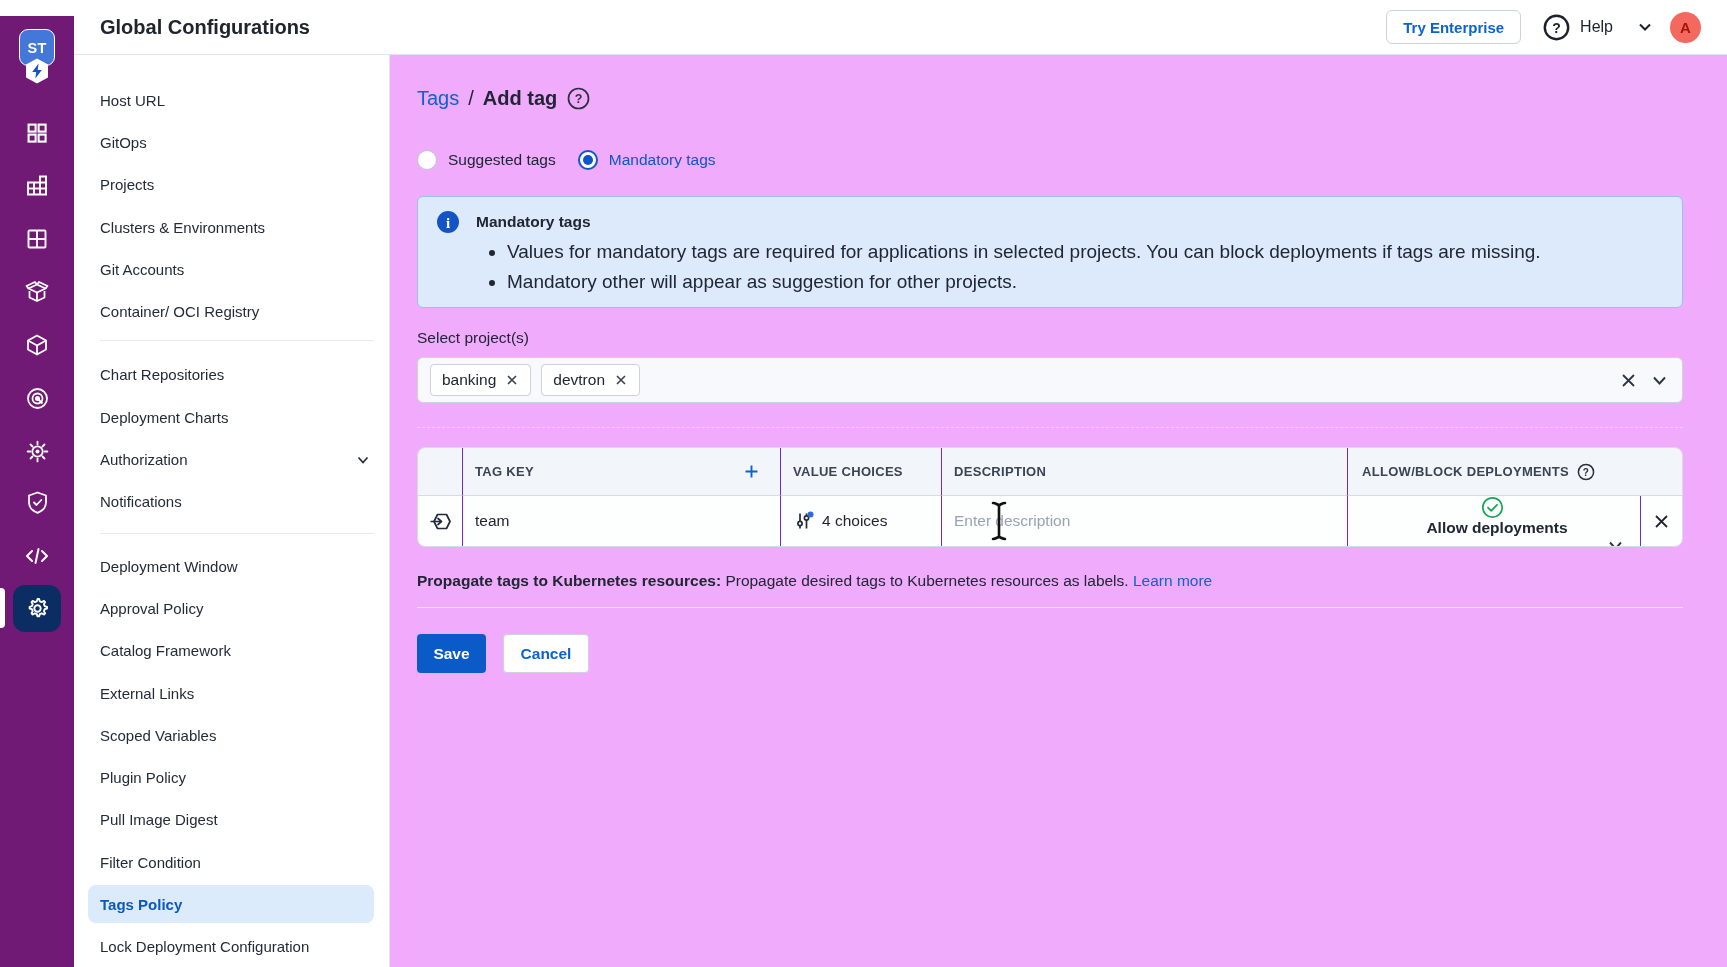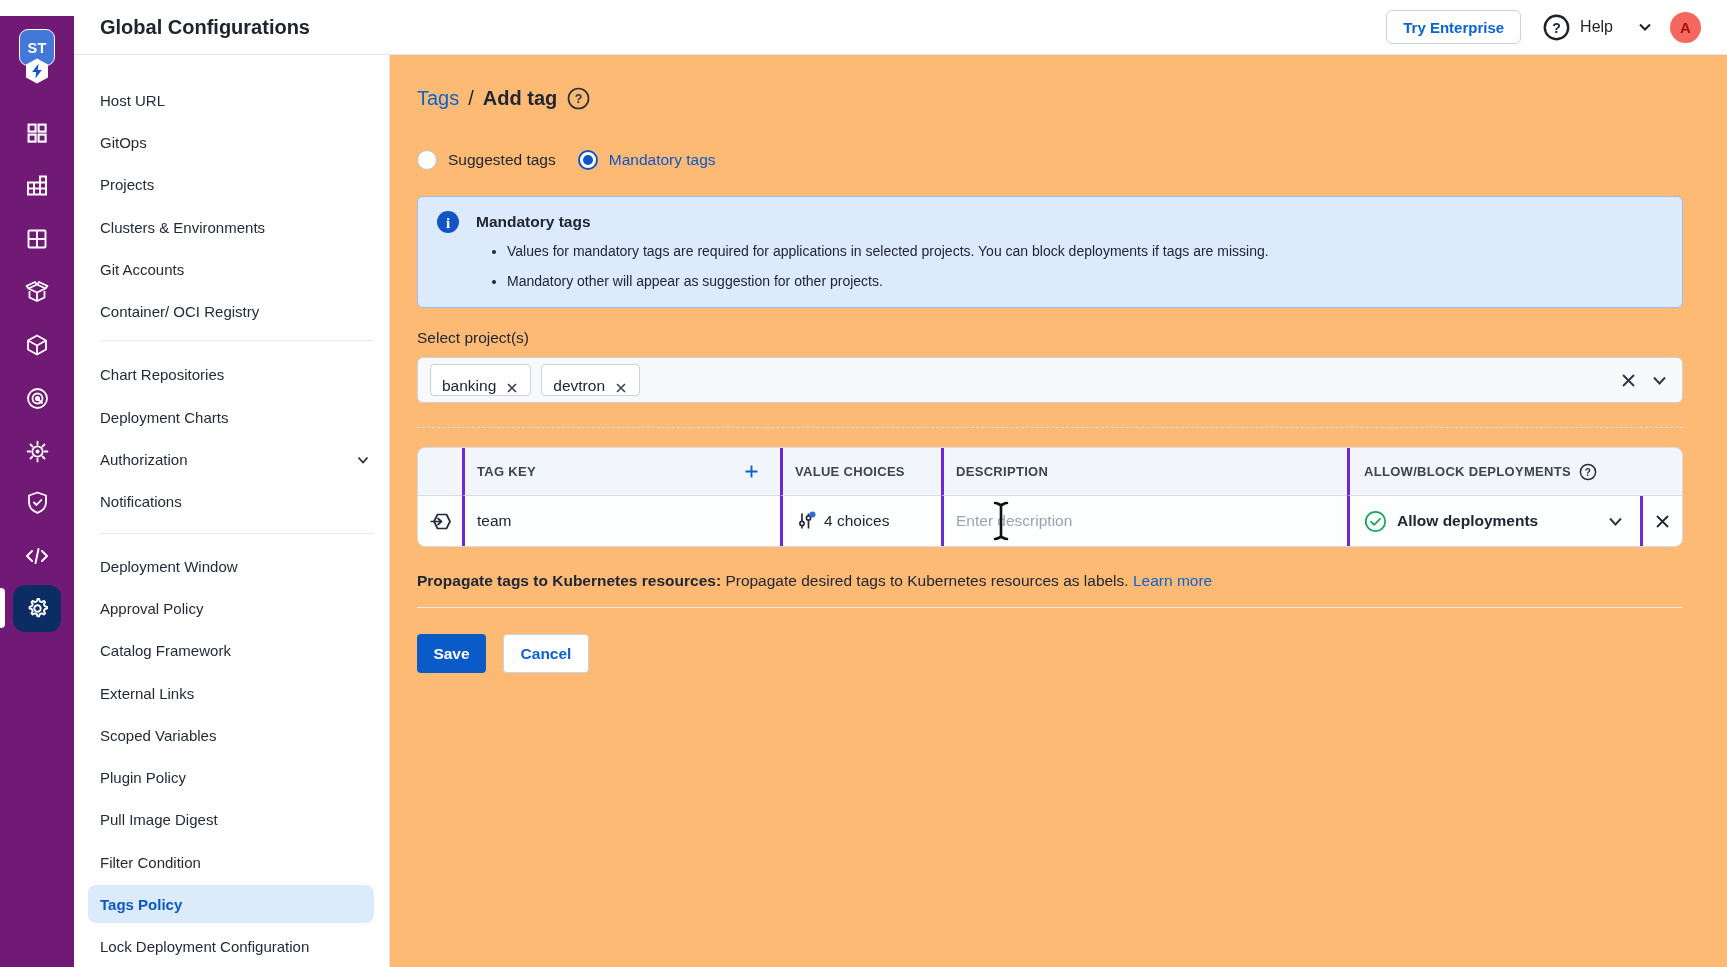--- a/index.html
+++ b/index.html
@@ -37,21 +37,21 @@
   .nav-item { height:42.3px; display:flex; align-items:center; padding-left:26px;
     font-size:15px; color:#242b38; cursor:pointer; }
   .nav-item .chev { margin-left:auto; margin-right:19px; display:flex; }
   .nav-item.selected { margin:0 15px 0 14px; padding-left:12px; background:#dcebfc;
     border-radius:8px; color:#0c59be; font-weight:700; height:38px; margin-top:2px; margin-bottom:2.3px; }
   .nav-divider { height:1px; background:#e6e9ee; margin:7px 15px 13px 26px; }
   .nav-divider.d2 { margin-top:10px; margin-bottom:11px; }
   .nav-pad { height:22px; }
 
   
-  .main { position:absolute; left:389px; top:55px; right:0; bottom:0; background:#fdba74;
+  .main { position:absolute; left:389px; top:55px; right:0; bottom:0; background:#f0abfc;
     border-left:1px solid #e0e3e8; padding:0 44px 0 27px; }
 
   .breadcrumb { margin-top:31px; display:flex; align-items:center; font-size:20px; line-height:24px; }
   .breadcrumb .bc-parent { color:#0b63ce; }
   .breadcrumb .bc-sep { margin:0 9px; color:#202633; }
   .breadcrumb .bc-current { font-weight:700; color:#202633; }
   .breadcrumb .bc-help { margin-left:10px; display:flex; }
 
   .radio-row { margin-top:40px; height:20px; display:flex; align-items:center; font-size:15.5px; }
   .radio-circle { width:20px; height:20px; border-radius:50%; border:1.6px solid #bcc3cc; background:#fff; }
@@ -59,46 +59,46 @@
   .radio-circle.checked::after { content:""; width:10px; height:10px; border-radius:50%; background:#0e56c8; }
   .radio-label { margin-left:11px; color:#202633; }
   .radio-label.checked { color:#0e56c8; }
   .radio-gap { width:22px; }
 
   .infobox { margin-top:26px; height:112px; background:#dceafb; border:1px solid #98c0ee;
     border-radius:6px; padding:13px 16px 0 18px; }
   .infobox-head { display:flex; align-items:center; }
   .infobox-title { margin-left:16px; font-size:15.5px; font-weight:700; color:#202633; line-height:24px; }
   .infobox ul { margin-top:3px; padding-left:71px; list-style:disc; }
-  .infobox li { font-size:14px; color:#202633; line-height:29.5px; }
+  .infobox li { font-size:19px; color:#202633; line-height:29.5px; }
 
   .select-label { margin-top:19px; font-size:15.5px; color:#202633; line-height:21px; }
   .project-select { margin-top:9px; height:46px; border:1px solid #cdd3db; border-radius:6px;
     background:#f7f9fc; display:flex; align-items:center; padding:0 14px 0 12px; }
   .chip { height:32px; background:#ffffff; border:1px solid #cbd2da; border-radius:4px;
-    display:flex; align-items:flex-end; padding:0 11px; font-size:15.5px; color:#202633; margin-right:10px; }
+    display:flex; align-items:center; padding:0 11px; font-size:15.5px; color:#202633; margin-right:10px; }
   .chip .chip-x { margin-left:9px; display:flex; }
   .ps-controls { margin-left:auto; display:flex; align-items:center; gap:13px; }
 
   .drop-hint { margin-top:24px; border-top:1px dashed #d9dee5; }
 
   .tagtable { margin-top:19px; border:1px solid #d7dce3; border-radius:8px; overflow:hidden;
     display:grid; grid-template-columns:44px 318px 161px 406px 293px 1fr; grid-template-rows:48px 50px; }
   .th { background:#f2f5f9; border-bottom:1px solid #d7dce3; display:flex; align-items:center;
     font-size:13px; font-weight:700; color:#3a4452; letter-spacing:.3px; padding-left:12px; }
   .th.c0 { padding-left:0; }
   .th.c1 { justify-content:space-between; padding-right:20px; }
   .th.c4 { padding-left:14px; }
   .td { background:#fdfefe; display:flex; align-items:center; font-size:15.5px; color:#202633; padding-left:12px; }
   .td.c0 { padding-left:0; justify-content:center; }
-  .bl { border-left:3px solid #6d28d9; }
+  .bl { border-left:1px solid #6d28d9; }
   .th-qicon { margin-left:8px; display:flex; }
   .td-desc { color:#9aa2b0; position:relative; }
   .cursor-ibeam { position:absolute; left:46px; top:4px; }
-  .td-allow { padding-left:14px; font-weight:700; }
+  .td-allow { padding-left:6px; font-weight:700;flex-direction:column; }
   .td-allow .allow-check { margin-right:10px; display:flex; }
   .td-allow .chev { margin-left:auto; margin-right:16px; display:flex; }
   .choices-icon { margin-right:7px; display:flex; }
 
   .propagate { margin-top:23px; font-size:15.5px; line-height:21px; color:#202633; }
   .propagate b { font-weight:700; }
   .propagate a { color:#0b63ce; text-decoration:none; }
 
   .bottom-divider { margin-top:16px; border-top:1px solid #e8eaee; }
   .btn-row { margin-top:26px; display:flex; gap:17px; }

